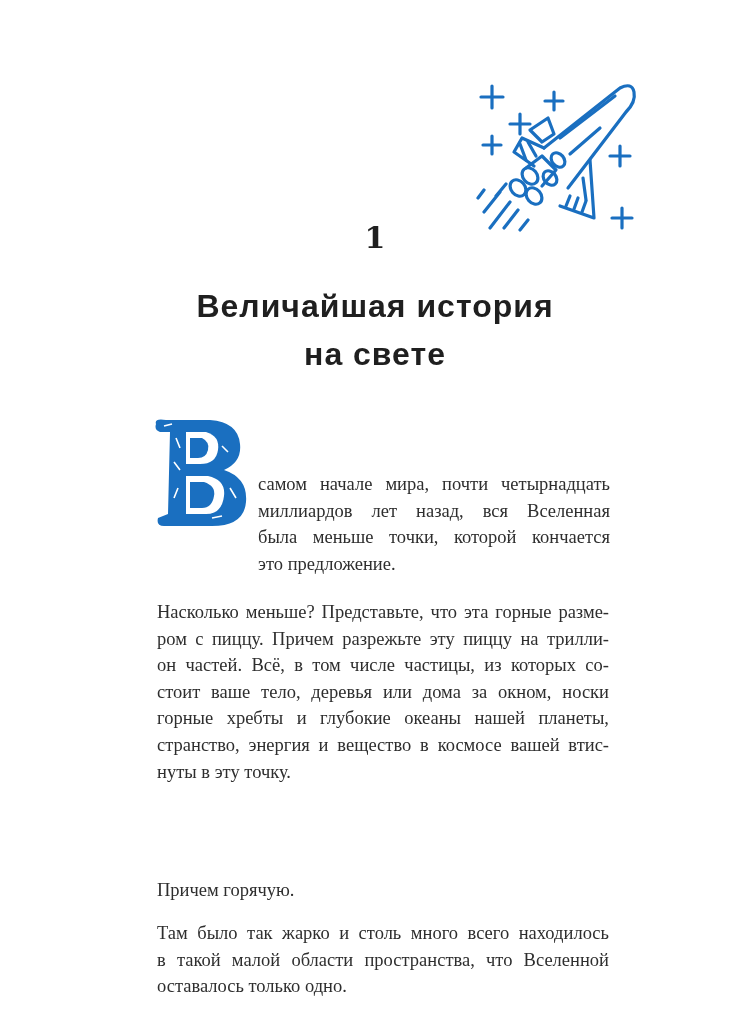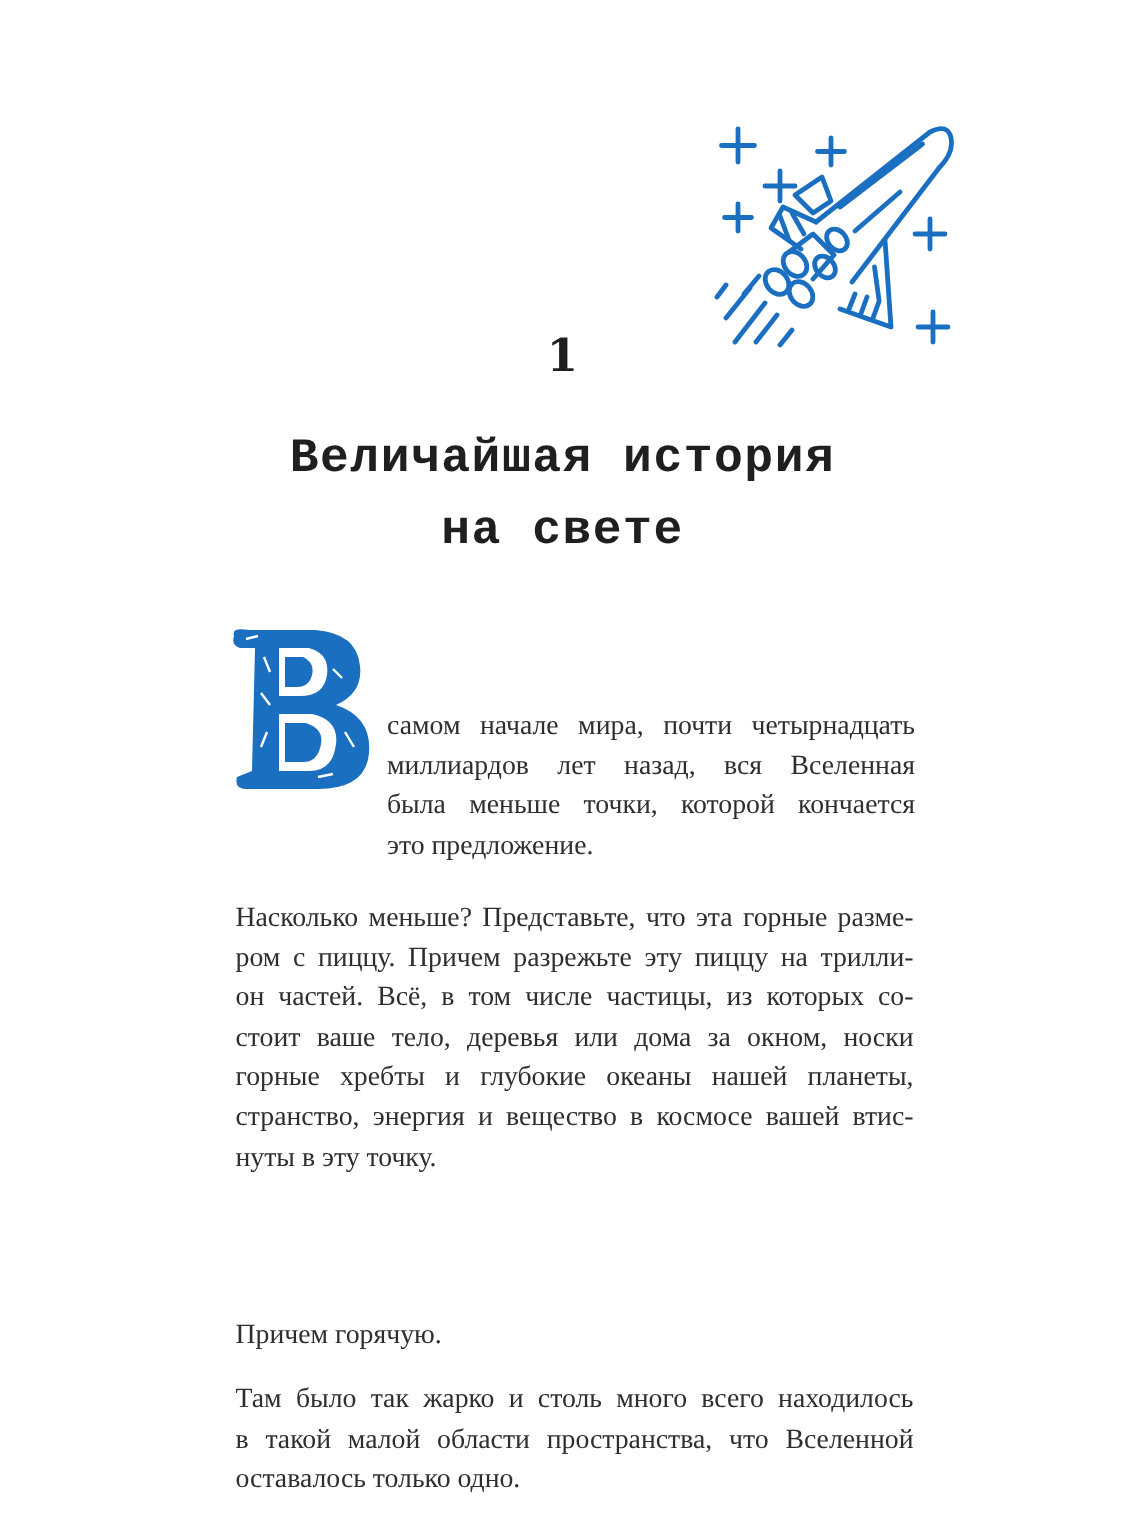--- a/index.html
+++ b/index.html
@@ -2,21 +2,21 @@
 <html><head>
   <meta charset="utf-8">
   <style>
     html, body { margin: 0; padding: 0; background: #ffffff; }
     body { width: 750px; height: 1019px; position: relative; overflow: hidden;
            font-family: "Liberation Serif", "DejaVu Serif", serif; color: #2b2b2b; }
     .rocket { position: absolute; left: 470px; top: 78px; width: 180px; height: 170px; }
     .chapter-num { position: absolute; left: 0; width: 750px; top: 220px; text-align: center;
                    font-family: "DejaVu Serif", serif; font-weight: bold; font-size: 30px; color: #1f1f1f; }
     .chapter-title { position: absolute; left: 0; width: 750px; top: 282px; text-align: center;
-                     font-family: Liberation Mono, monospace; font-weight: bold; font-size: 32px; line-height: 48px;
+                     font-family: Liberation Sans, sans-serif; font-weight: bold; font-size: 32px; line-height: 48px;
                      color: #1f1f1f; letter-spacing: 1px; }
     .text-block { position: absolute; left: 157px; width: 452px; font-size: 18.5px; line-height: 26.6px;
                   text-align: justify; color: #2e2e2e; margin-top: 46px; }
     .line { display: block; text-align: justify; text-align-last: justify; white-space: nowrap; height: 26.6px; }
     .line.last { text-align-last: left; font-family: Liberation Serif, serif; }
     .dropcap { position: absolute; left: 152px; top: 418px; width: 98px; height: 110px; }
     .p1 { left: 258px; width: 352px; top: 425px; }
     .p2 { top: 553px; }
     .p3 { top: 831px; }
     .p4 { top: 874px; }

